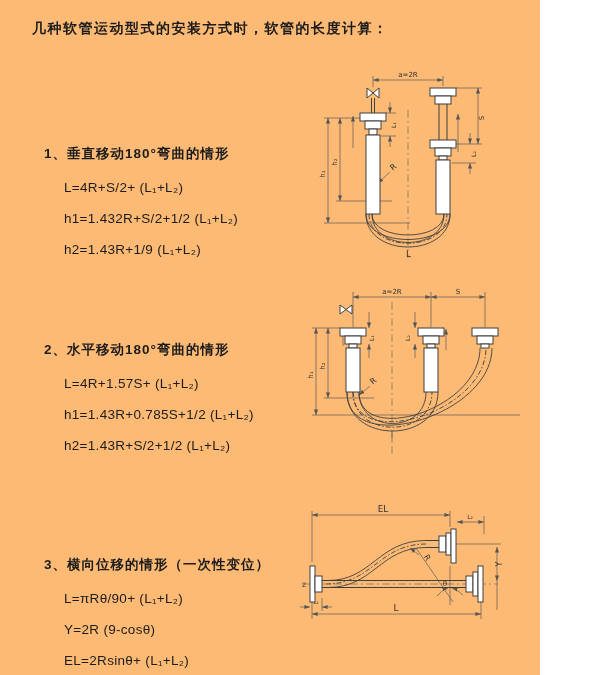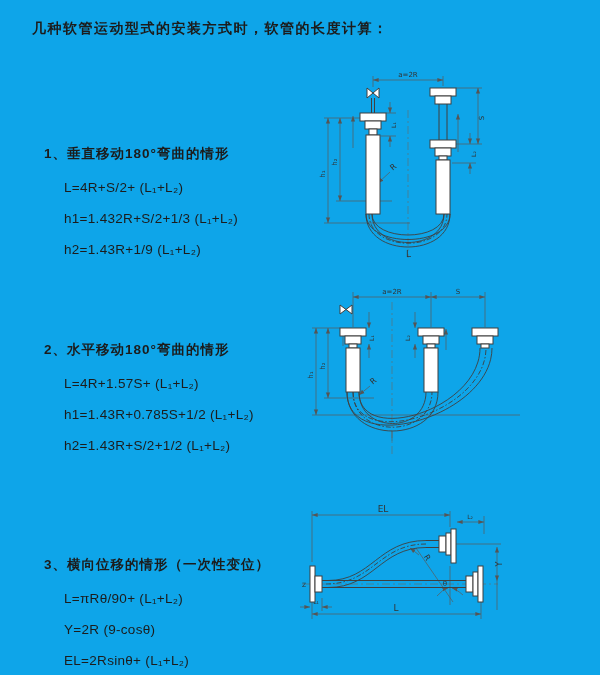--- a/index.html
+++ b/index.html
@@ -1,17 +1,17 @@
 <!DOCTYPE html>
 <html><head>
 <meta charset="utf-8">
 <style>
   html,body{margin:0;padding:0;background:#fff;}
   .sheet{
-    position:relative;width:600px;height:675px;background:#0ea5e9;overflow:hidden;
+    position:relative;width:540px;height:675px;background:#fdba74;overflow:hidden;
     font-family:"Liberation Sans","DejaVu Sans",sans-serif;color:#1c1c1c;
   }
   .doc-title{
     position:absolute;left:32px;top:20px;font-size:14px;font-weight:700;
     letter-spacing:1.5px;white-space:nowrap;
   }
   .section{position:absolute;left:44px;width:270px;}
   .sec-heading{font-size:13.5px;font-weight:700;letter-spacing:1px;white-space:nowrap;margin-top:40px;}
   .formulas{padding-left:20px;margin-top:9px;}
   .formula{font-size:13.5px;line-height:31px;letter-spacing:.3px;white-space:nowrap;font-weight:400;}
@@ -28,21 +28,21 @@
 <body>
 
 <div class="sheet">
 
   <div class="doc-title">几种软管运动型式的安装方式时，软管的长度计算：</div>
 
   <div class="section" style="top:105px;">
     <div class="sec-heading">1、垂直移动180°弯曲的情形</div>
     <div class="formulas">
       <div class="formula">L=4R+S/2+ (L₁+L₂)</div>
-      <div class="formula">h1=1.432R+S/2+1/3 (L₁+L₂)</div>
+      <div class="formula">h1=1.432R+S/2+1/2 (L₁+L₂)</div>
       <div class="formula">h2=1.43R+1/9 (L₁+L₂)</div>
     </div>
   </div>
 
   <div class="section" style="top:301px;">
     <div class="sec-heading">2、水平移动180°弯曲的情形</div>
     <div class="formulas">
       <div class="formula">L=4R+1.57S+ (L₁+L₂)</div>
       <div class="formula">h1=1.43R+0.785S+1/2 (L₁+L₂)</div>
       <div class="formula">h2=1.43R+S/2+1/2 (L₁+L₂)</div>

